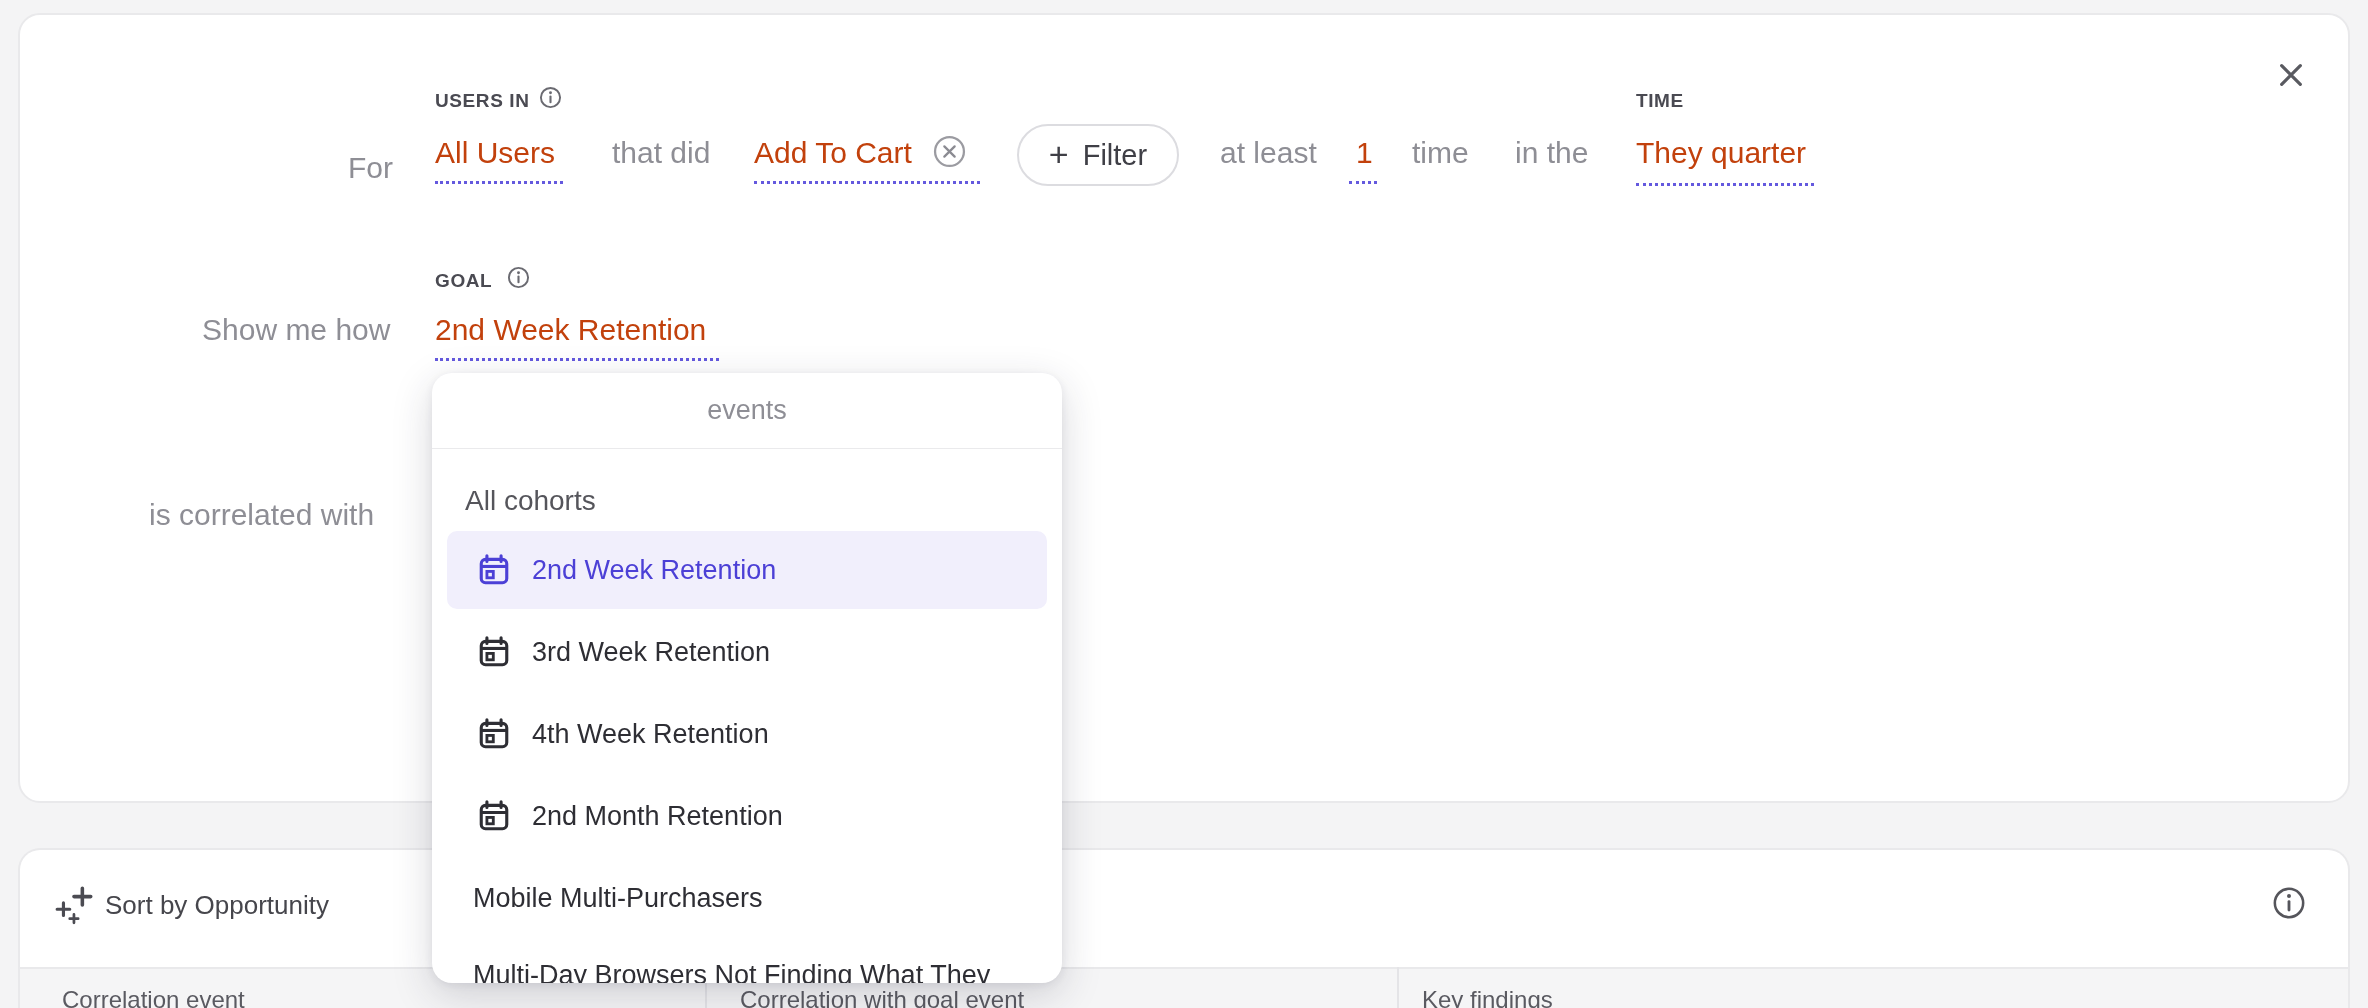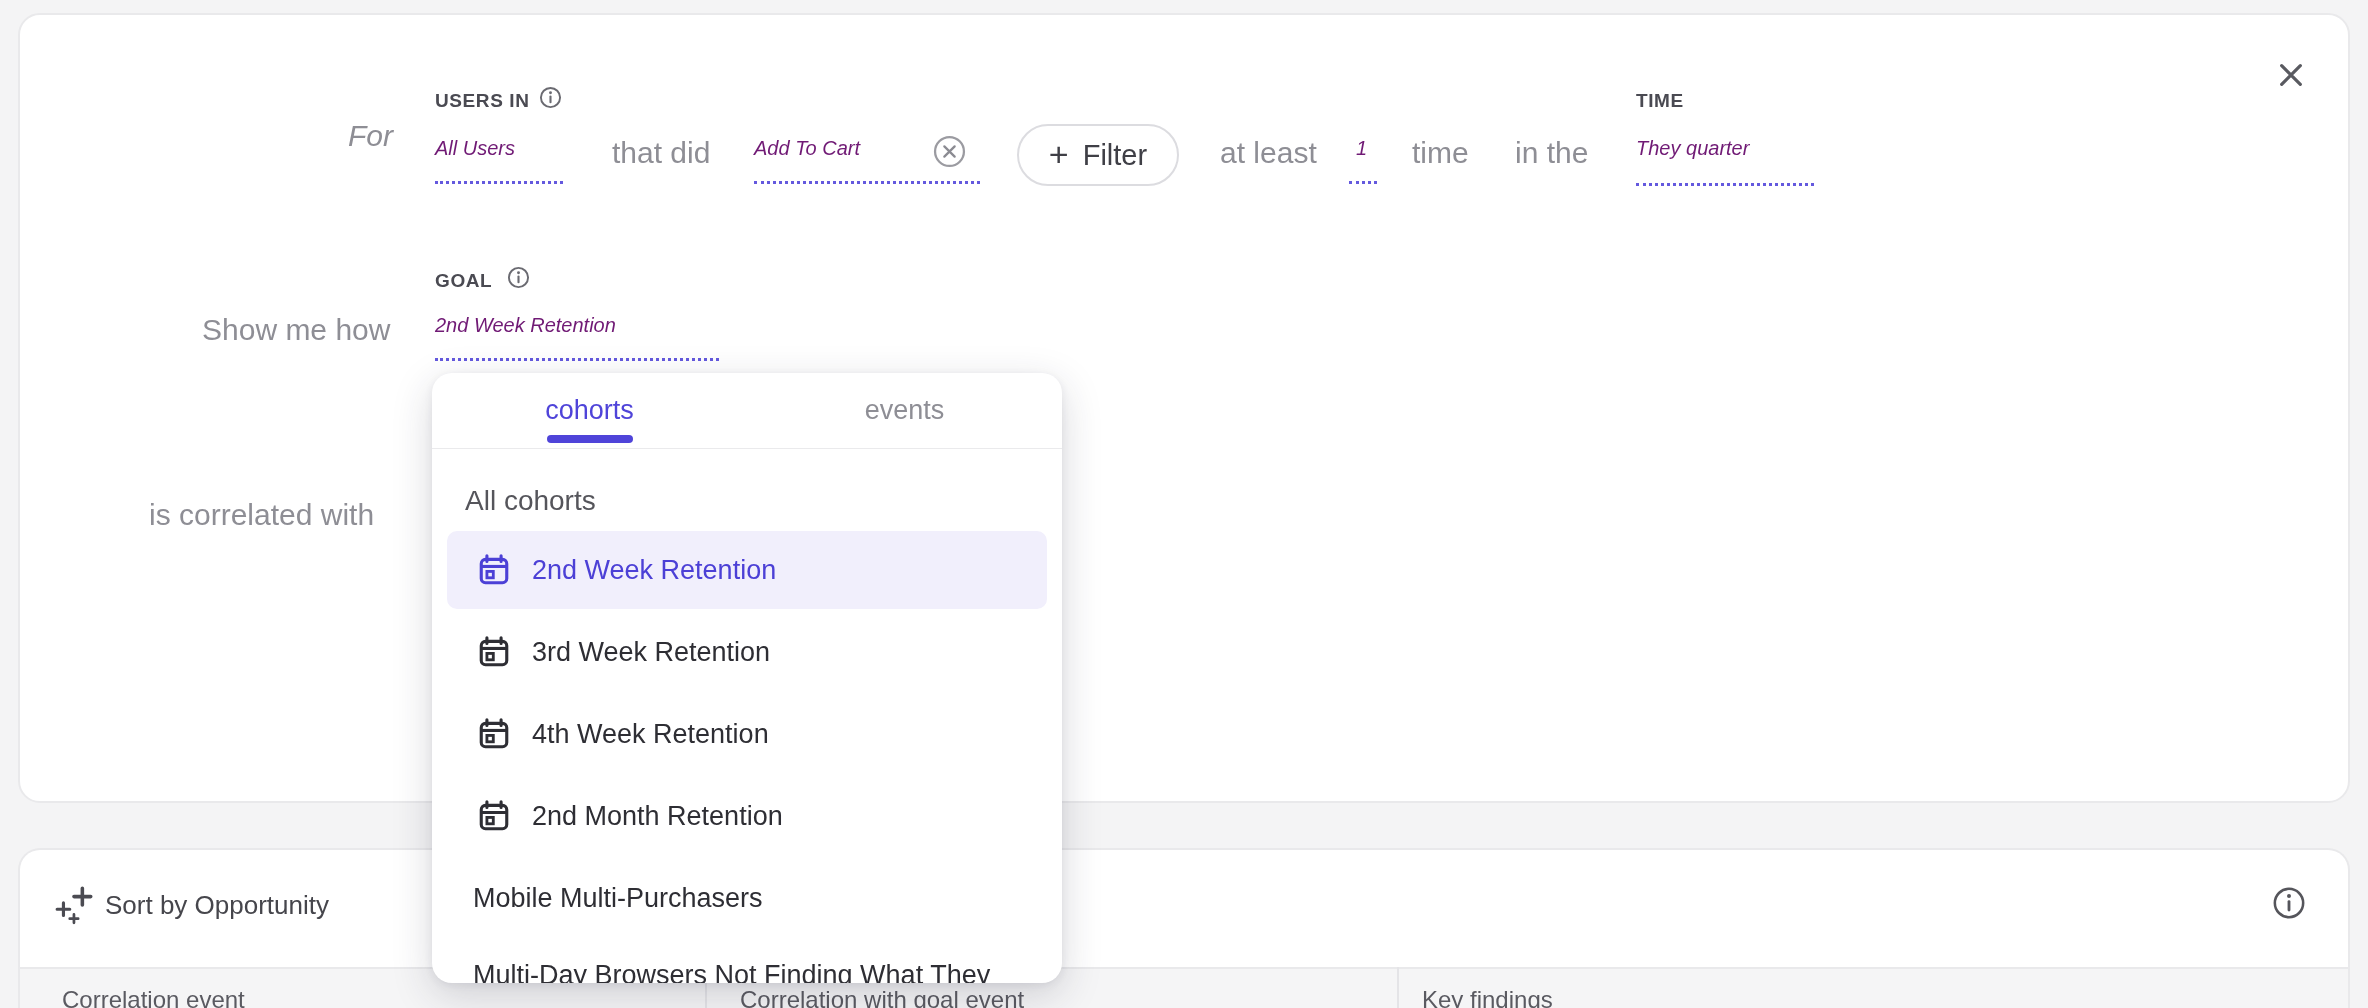--- a/index.html
+++ b/index.html
@@ -1,21 +1,21 @@
 <!DOCTYPE html>
 <html><head>
 <meta charset="utf-8">
 <style>
   html,body{margin:0;padding:0;}
   body{font-family:"Liberation Sans",sans-serif;}
   #screen{position:relative;width:2368px;height:1008px;background:#f4f4f5;overflow:hidden;}
   .card{position:absolute;background:#ffffff;border:2px solid #e9e9eb;box-sizing:border-box;}
   .t{position:absolute;white-space:nowrap;line-height:1;}
   .gray{color:#8e8e95;font-size:30px;}
-  .blue{color:#701a75;font-size:20px;font-weight:500;font-style:italic;}
+  .blue{color:#c2410c;font-size:30px;font-weight:500;}
   .label{color:#4a4a52;font-size:19px;font-weight:700;letter-spacing:0.6px;}
   .dots{position:absolute;height:0;border-bottom:3px dotted #6459de;}
   .pill-btn{position:absolute;display:flex;align-items:center;justify-content:center;gap:14px;
     background:#fff;border:2px solid #dcdce0;border-radius:34px;box-sizing:border-box;cursor:pointer;}
   .pill-btn .plus{font-size:34px;color:#3f3f46;font-weight:400;margin-top:-2px;}
   .pill-btn .lbl{font-size:29px;color:#3f3f46;}
   .primary-btn{position:absolute;display:flex;align-items:center;justify-content:center;
     background:#5145d8;color:#fff;font-size:29px;font-weight:500;border:none;border-radius:10px;cursor:pointer;}
   .panel{position:absolute;left:432px;top:373px;width:630px;height:610px;background:#fff;border-radius:20px;
     box-shadow:0 12px 40px rgba(40,40,60,0.18), 0 2px 8px rgba(40,40,60,0.08);overflow:hidden;z-index:5;}
@@ -46,21 +46,21 @@
     </svg>
 
     <span class="t label" style="left:415px;top:76px;text-align:right;">USERS IN</span>
     <svg style="position:absolute;left:519px;top:71px;" width="23" height="23" viewBox="0 0 24 24">
       <circle cx="12" cy="12" r="10" stroke="#6a6a71" stroke-width="2" fill="none"></circle>
       <line x1="12" y1="11" x2="12" y2="17" stroke="#6a6a71" stroke-width="2.2" stroke-linecap="round"></line>
       <circle cx="12" cy="7" r="1.5" fill="#6a6a71"></circle>
     </svg>
     <span class="t label" style="left:1616px;top:76px;">TIME</span>
 
-    <span class="t gray" style="left:328px;top:106px;font-style:italic;">For</span>
+    <span class="t gray" style="left:328px;top:138px;">For</span>
 
     <span class="t blue" style="left:415px;top:123px;">All Users</span>
     <div class="dots" style="left:415px;top:166px;width:128px;"></div>
 
     <span class="t gray" style="left:592px;top:123px;">that did</span>
 
     <span class="t blue" style="left:734px;top:123px;">Add To Cart</span>
     <svg style="position:absolute;left:913px;top:120px;" width="33" height="33" viewBox="0 0 32 32" class="iconbtn">
       <circle cx="16" cy="16" r="14" stroke="#9b9ba1" stroke-width="2.2" fill="none"></circle>
       <path d="M11 11 L21 21 M21 11 L11 21" stroke="#8b8b92" stroke-width="2.2" stroke-linecap="round"></path>
@@ -114,24 +114,20 @@
       <span class="hdr-cell" style="left:42px;">Correlation event</span>
       <span class="hdr-cell" style="left:720px;">Correlation with goal event</span>
       <span class="hdr-cell" style="left:1402px;">Key findings</span>
     </div>
     <div class="vdiv" style="left:685px;"></div>
     <div class="vdiv" style="left:1377px;"></div>
   </div>
 
   <div class="panel">
     <div class="tabs">
-      <div class="tab active">
-        <span>cohorts</span>
-        <div class="tab-underline"></div>
-      </div>
       <div class="tab">
         <span>events</span>
       </div>
     </div>
 
     <div class="sect">All cohorts</div>
 
     <div class="item hasicon selected" style="top:158px;">
       <svg class="cal" viewBox="0 0 24 24">
         <path d="M7 2 V6 M17 2 V6" stroke="#4c40d6" stroke-width="2.2" stroke-linecap="round" fill="none"></path>

